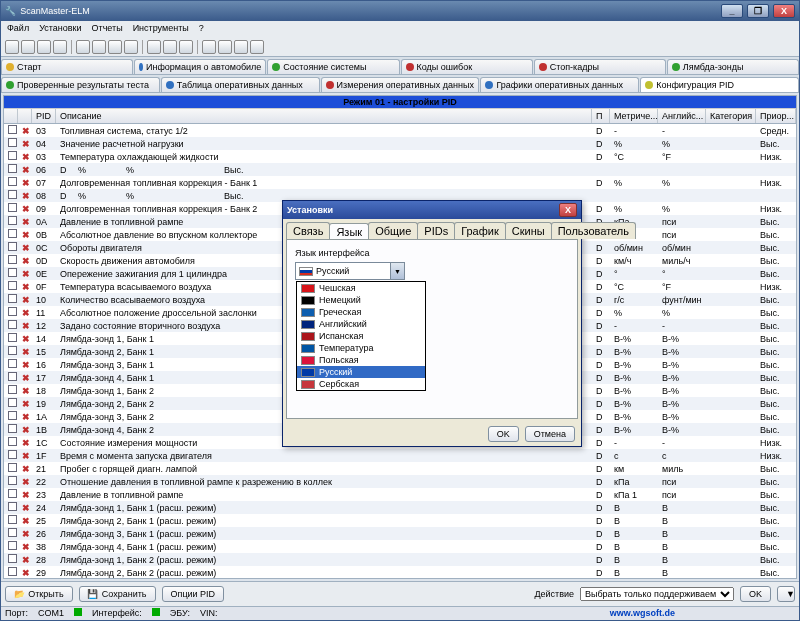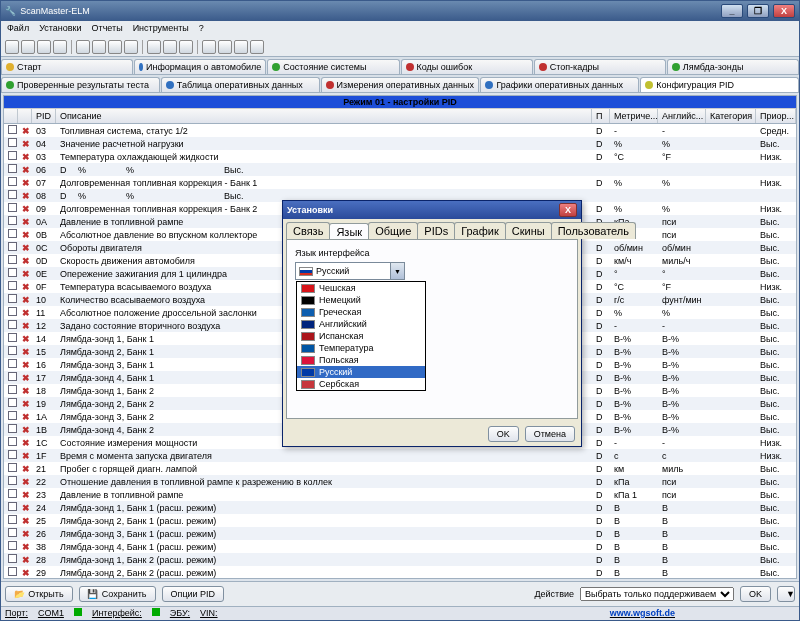--- a/index.html
+++ b/index.html
@@ -30,21 +30,21 @@
 .c-pid { width: 24px; }
 .c-desc { flex: 1; }
 .c-p { width: 18px; }
 .c-m { width: 48px; }
 .c-e { width: 48px; }
 .c-cat { width: 50px; }
 .c-pr { width: 40px; }
 .chk { width: 9px; height: 9px; border: 1px solid #667; background: #fff; display: inline-block; }
 .bottombar { background: #e8ecf0; border-top: 1px solid #a0b0c0; padding: 4px; display: flex; gap: 6px; align-items: center; }
 .btn { background: linear-gradient(#fdfdfd,#e0e4ec); border: 1px solid #8090a0; border-radius: 3px; padding: 2px 8px; font-size: 9px; display: inline-flex; align-items: center; gap: 3px; }
-.statusbar { height: 14px; background: #e0e4ec; border-top: 1px solid #a0b0c0; display: flex; gap: 10px; padding: 1px 4px; font-size: 8px; text-decoration: underline; }
+.statusbar { height: 14px; background: #e0e4ec; border-top: 1px solid #a0b0c0; display: flex; gap: 10px; padding: 1px 4px; font-size: 8px; }
 .statusbar .led { width: 8px; height: 8px; background: #0a0; display: inline-block; }
 .statusbar .url { color: #0040c0; font-weight: bold; margin-left: auto; margin-right: 120px; }
 
 .dialog { position: absolute; left: 282px; top: 200px; width: 300px; background: #ece9d8; border: 1px solid #0a246a; box-shadow: 2px 2px 6px rgba(0,0,0,.3); display: flex; flex-direction: column; }
 .dlg-title { height: 18px; background: linear-gradient(#4a6fc0,#2a4a9a); color: #fff; display: flex; align-items: center; padding: 0 4px; font-weight: bold; }
 .dlg-title .spacer { flex: 1; }
 .dlg-title .xbtn { width: 18px; height: 14px; background: linear-gradient(#f08080,#c04040); border: 1px solid #803030; display: flex; align-items: center; justify-content: center; color: #fff; font-weight: bold; border-radius: 2px; }
 .dlg-tabs { display: flex; background: #ece9d8; padding: 3px 3px 0 3px; gap: 0; }
 .dlg-tab { background: #ece9d8; border: 1px solid #919b9c; border-bottom: none; padding: 2px 6px; border-radius: 3px 3px 0 0; margin-right: -1px; font-size: 11px; }
 .dlg-tab.active { background: #fcfcfe; position: relative; top: 1px; }

